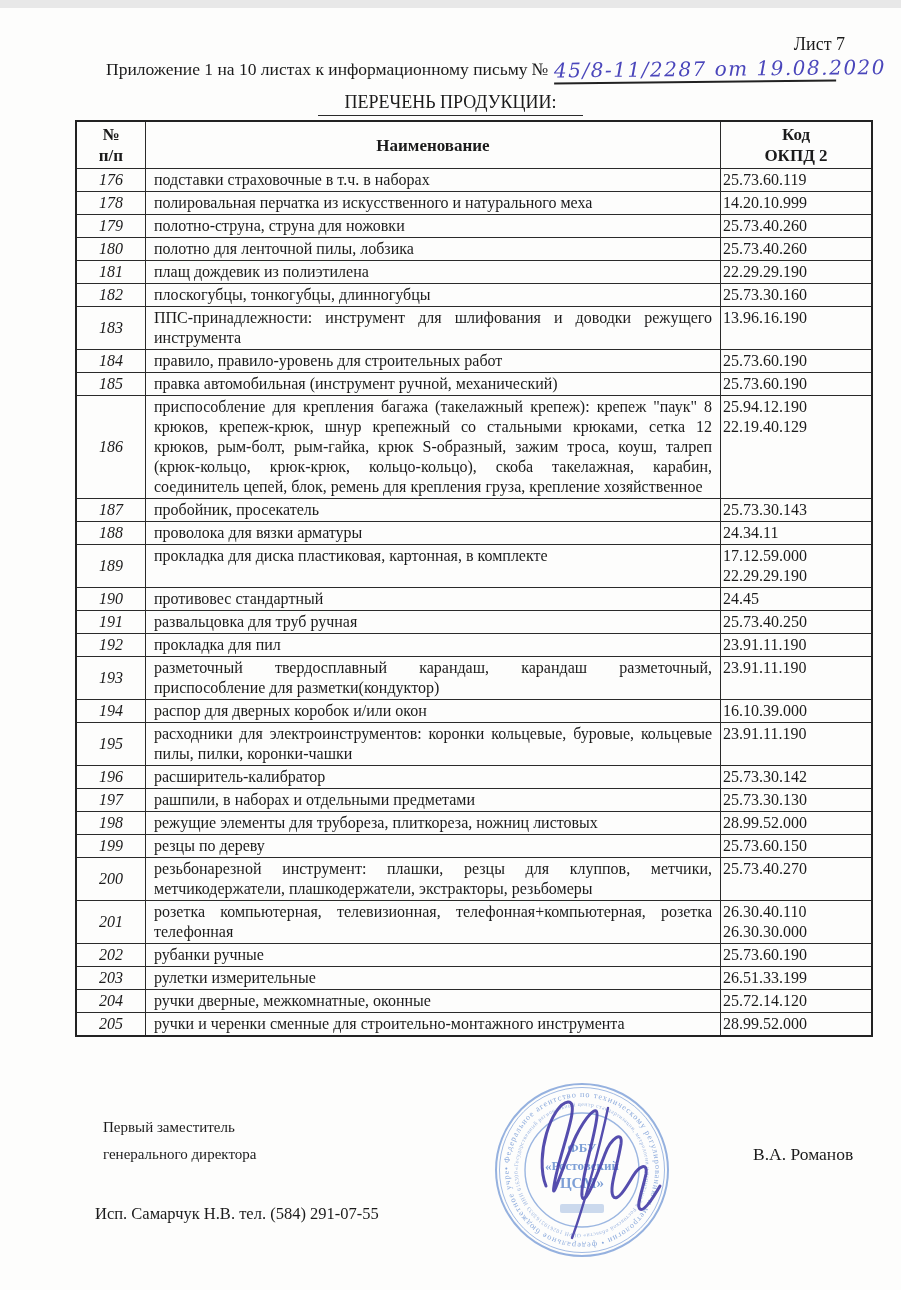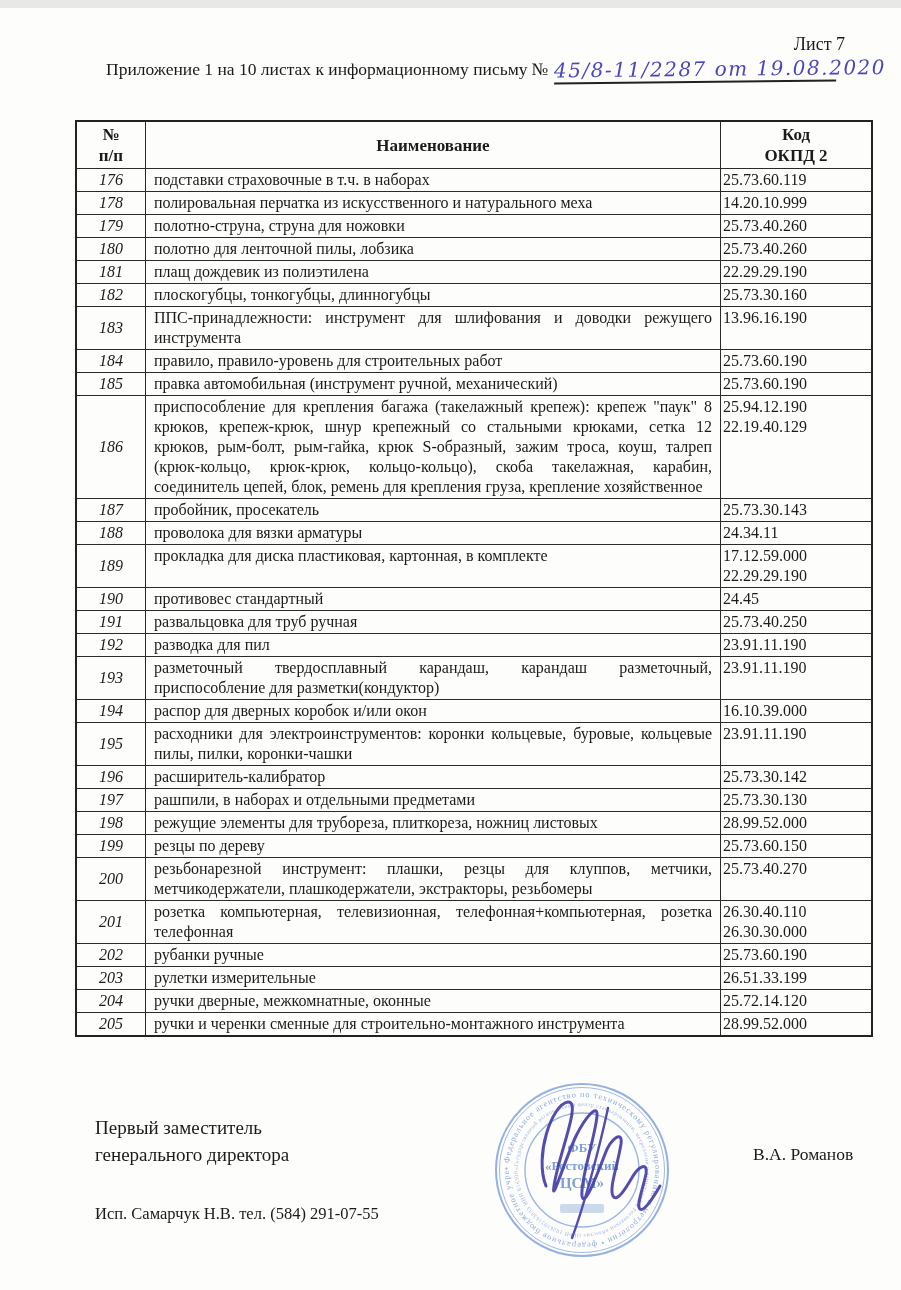--- a/index.html
+++ b/index.html
@@ -30,38 +30,41 @@
     font-size:16px;line-height:20px;
   }
   th.col-num{width:64px;}
   th.col-name{width:570px;}
   th.col-code{width:146px;}
   table.products th{font-size:17px;font-weight:bold;text-align:center;padding:2px 2px;line-height:21px;}
   td.col-num{text-align:center;vertical-align:middle;padding:1px 16px;font-style:italic;}
   td.col-name{text-align:justify;vertical-align:top;padding:1px 8px 1px 8px;}
   td.col-code{text-align:left;vertical-align:top;padding:1px 2px;}
 
-  .signer-block{position:absolute;top:1106px;left:95px;font-size:19px;line-height:27px;}
+  .signer-block{position:absolute;top:1106px;left:103px;font-size:15px;line-height:27px;}
   .signer-name{position:absolute;top:1136px;left:753px;font-size:17.5px;}
   .executor-line{position:absolute;top:1196px;left:95px;font-size:16.5px;}
 
   .stamp-wrap{position:absolute;top:1072px;left:492px;width:180px;height:180px;}
   .signature-wrap{position:absolute;top:1078px;left:512px;width:175px;height:175px;}
   .scan-edge-bar{position:absolute;bottom:0;left:0;width:100%;height:8px;background:#060606;}
 </style>
 </head>
 <body>
 
 <div class="page">
 
   <div class="sheet-label">Лист 7</div>
 
   <div class="appendix-line"><span>Приложение 1 на 10 листах к информационному письму №</span><span class="handwritten">45/8-11/2287 от 19.08.2020</span>
   </div>
 
+  <div class="doc-title">
+    <span>ПЕРЕЧЕНЬ ПРОДУКЦИИ:</span>
+  </div>
 
   <table class="products">
     <thead>
       <tr>
         <th class="col-num">
           <div>№</div>
           <div>п/п</div>
         </th>
         <th class="col-name">
           <div>Наименование</div>
@@ -143,21 +146,21 @@
           <td class="col-name">противовес стандартный</td>
           <td class="col-code">24.45</td>
         </tr>
         <tr>
           <td class="col-num">191</td>
           <td class="col-name">развальцовка для труб ручная</td>
           <td class="col-code">25.73.40.250</td>
         </tr>
         <tr>
           <td class="col-num">192</td>
-          <td class="col-name">разводка для пил</td>
+          <td class="col-name">прокладка для пил</td>
           <td class="col-code">23.91.11.190</td>
         </tr>
         <tr>
           <td class="col-num">193</td>
           <td class="col-name">разметочный твердосплавный карандаш, карандаш разметочный, приспособление для разметки(кондуктор)</td>
           <td class="col-code">23.91.11.190</td>
         </tr>
         <tr>
           <td class="col-num">194</td>
           <td class="col-name">распор для дверных коробок и/или окон</td>

